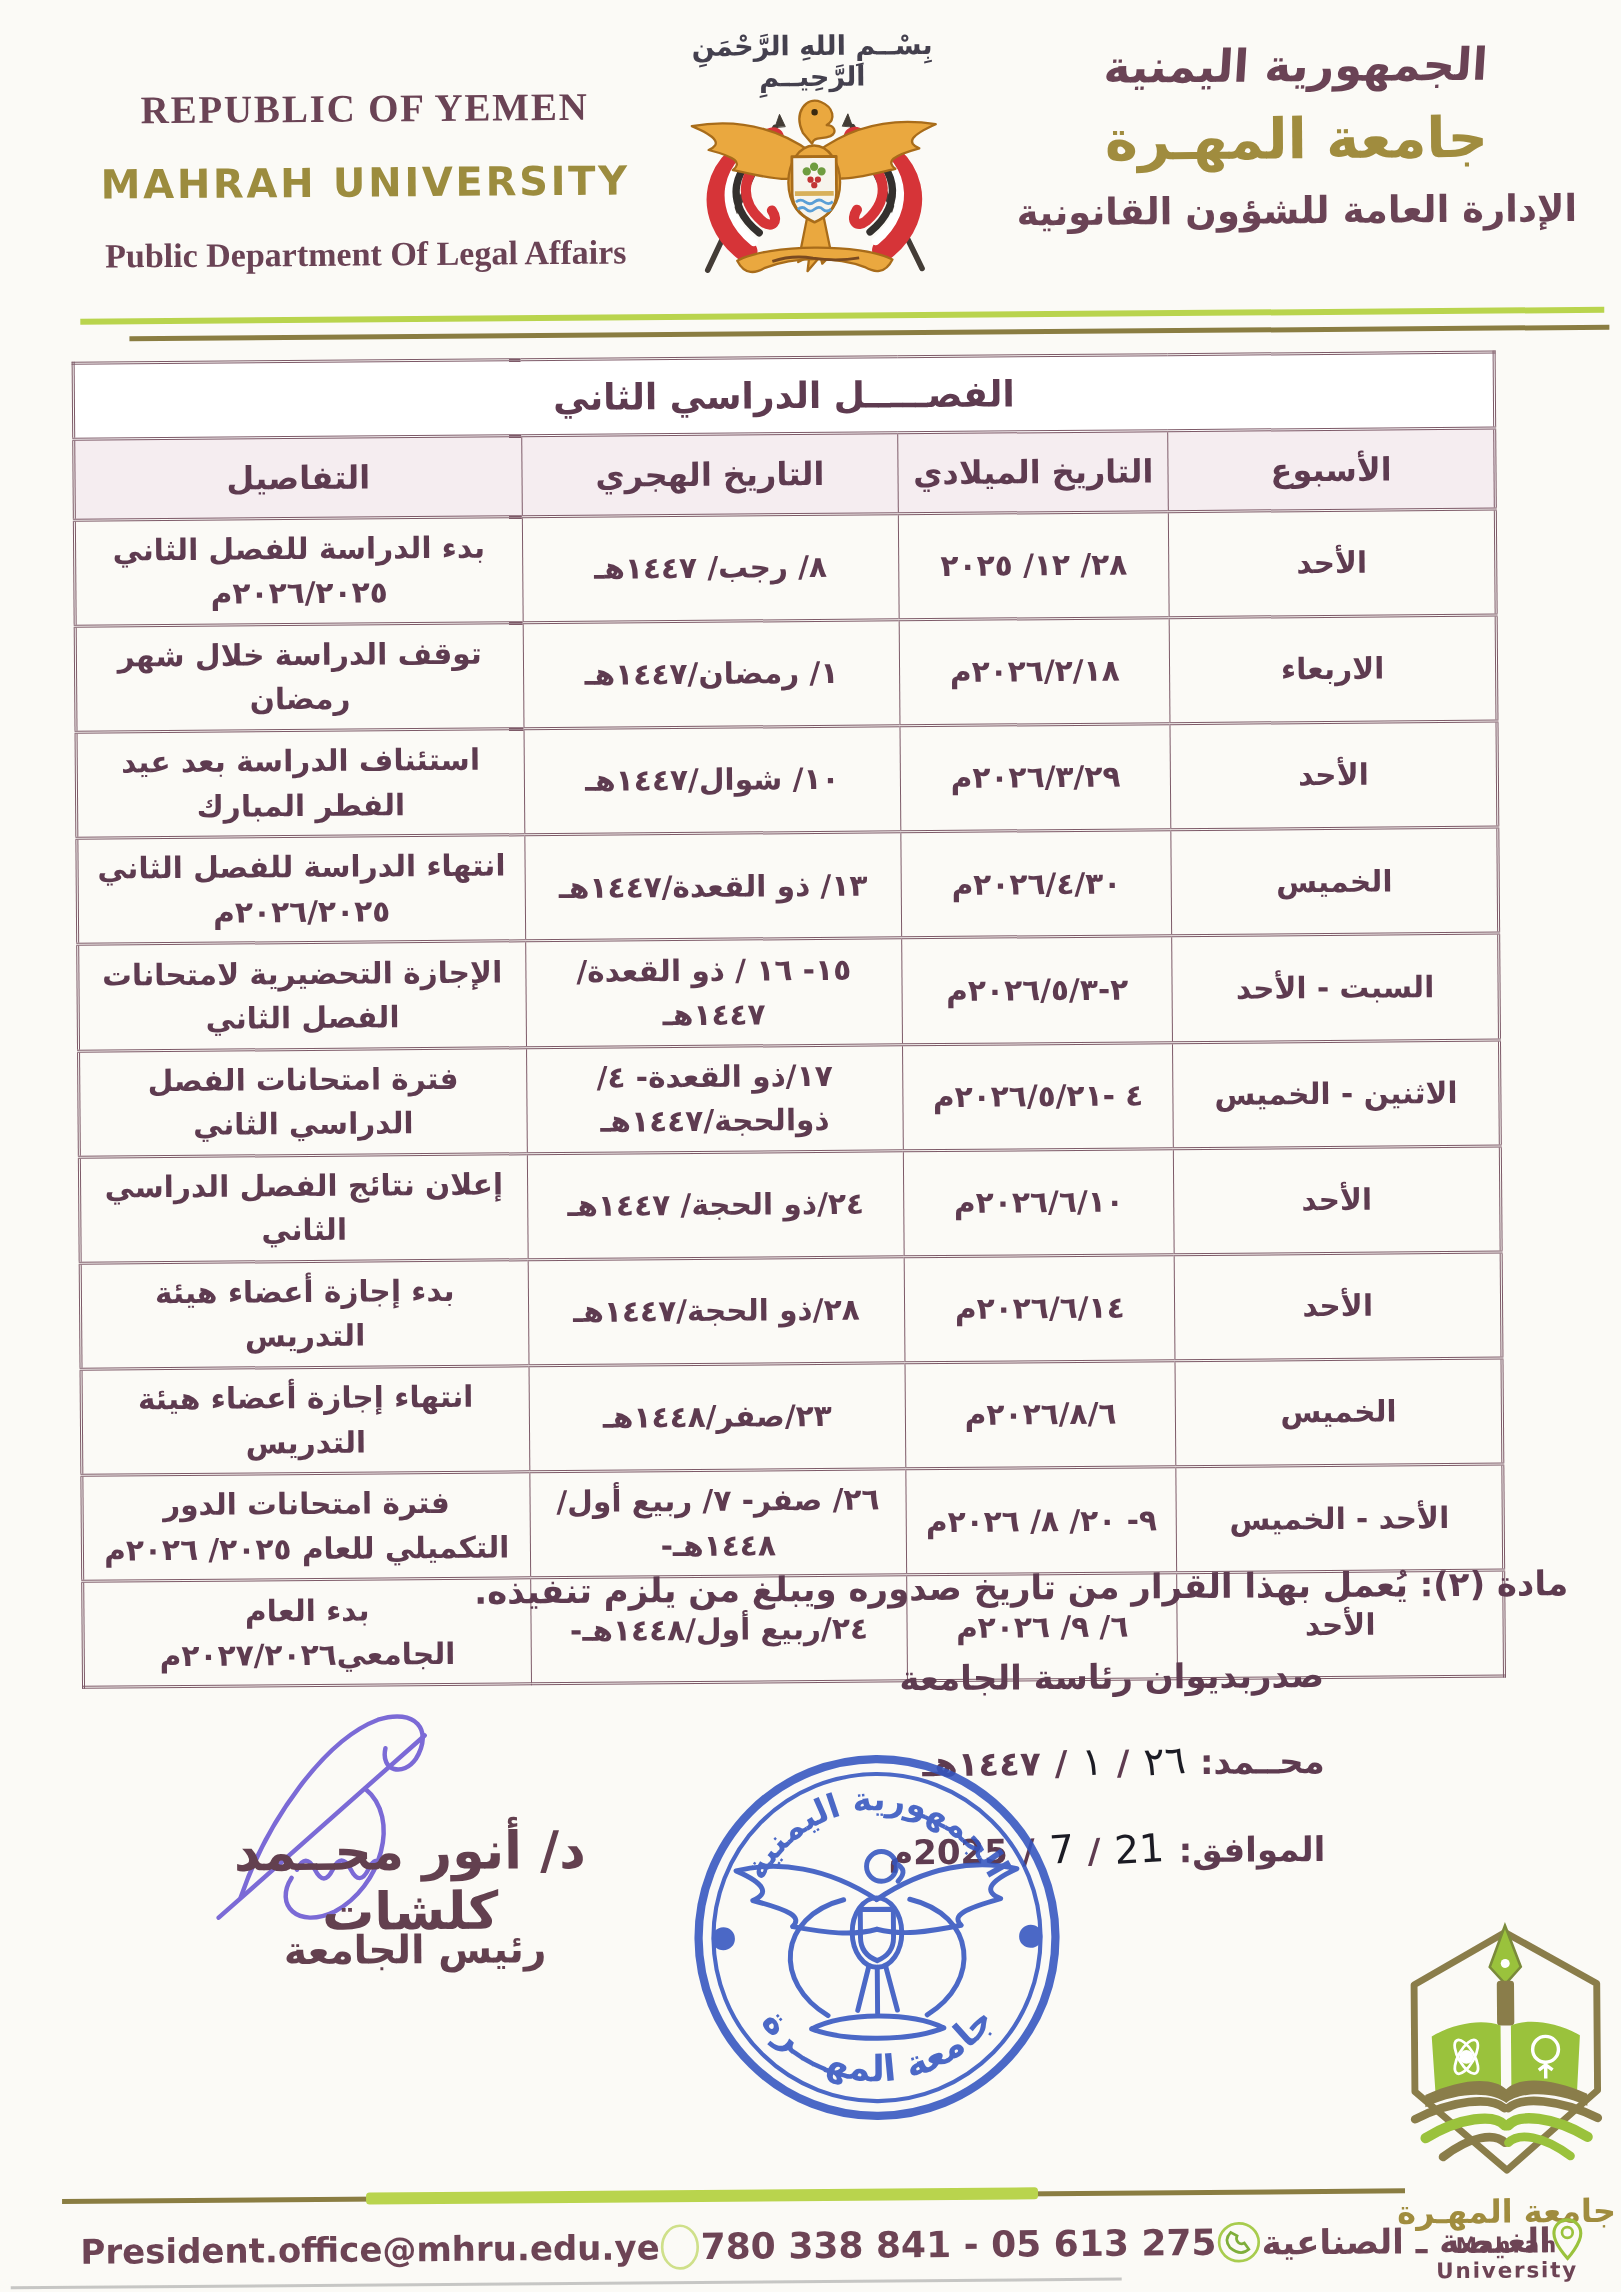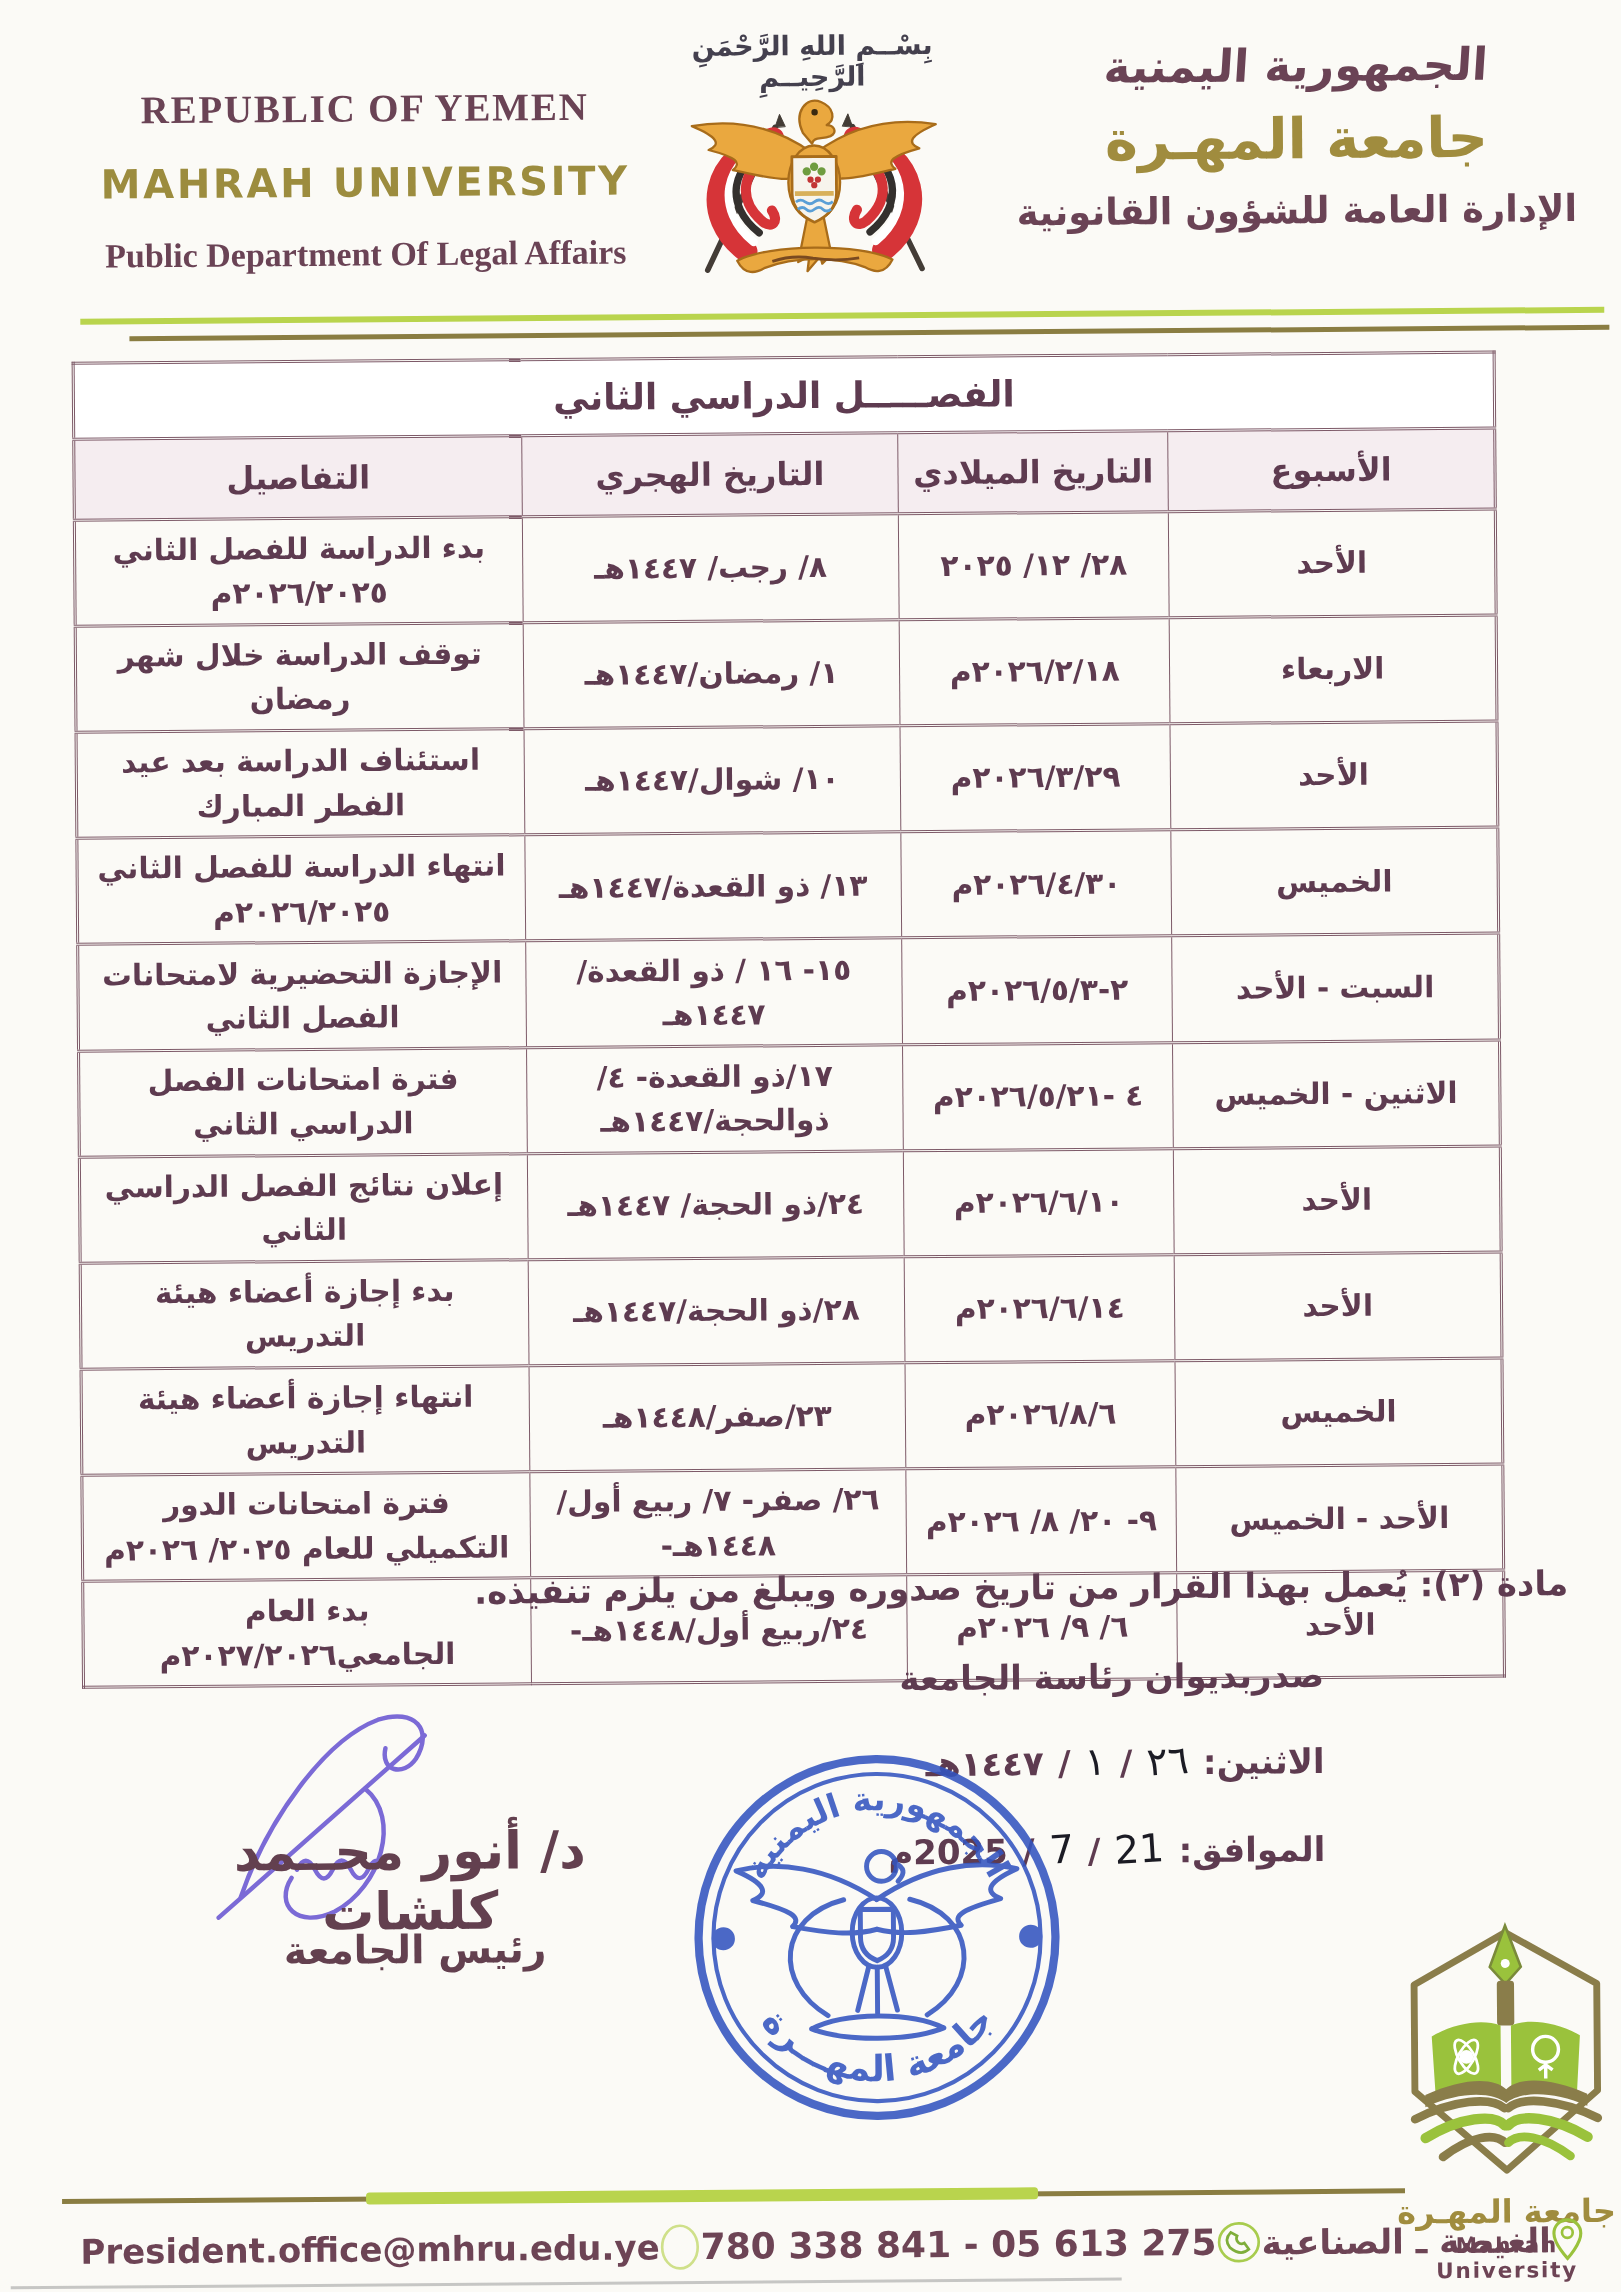--- a/index.html
+++ b/index.html
@@ -230,21 +230,21 @@
           <td>بدء العام الجامعي٢٠٢٧/٢٠٢٦م</td>
         </tr>
       </tbody>
     </table>
   </div>
 
   <div class="article">مادة (٢): يُعمل بهذا القرار من تاريخ صدوره ويبلغ من يلزم تنفيذه.</div>
   <div class="issued">صدربديوان رئاسة الجامعة</div>
 
   <div class="dateline dl-hijri">
-    <span>الاثنين:</span>
+    <span>محــمد:</span>
     <span class="hand">٢٦</span>
     <span>/</span>
     <span class="hand">١</span>
     <span>/</span>
     <span>١٤٤٧هـ</span>
   </div>
 
   <div class="dateline dl-greg">
     <span>الموافق:</span>
     <span class="hand">21</span>

